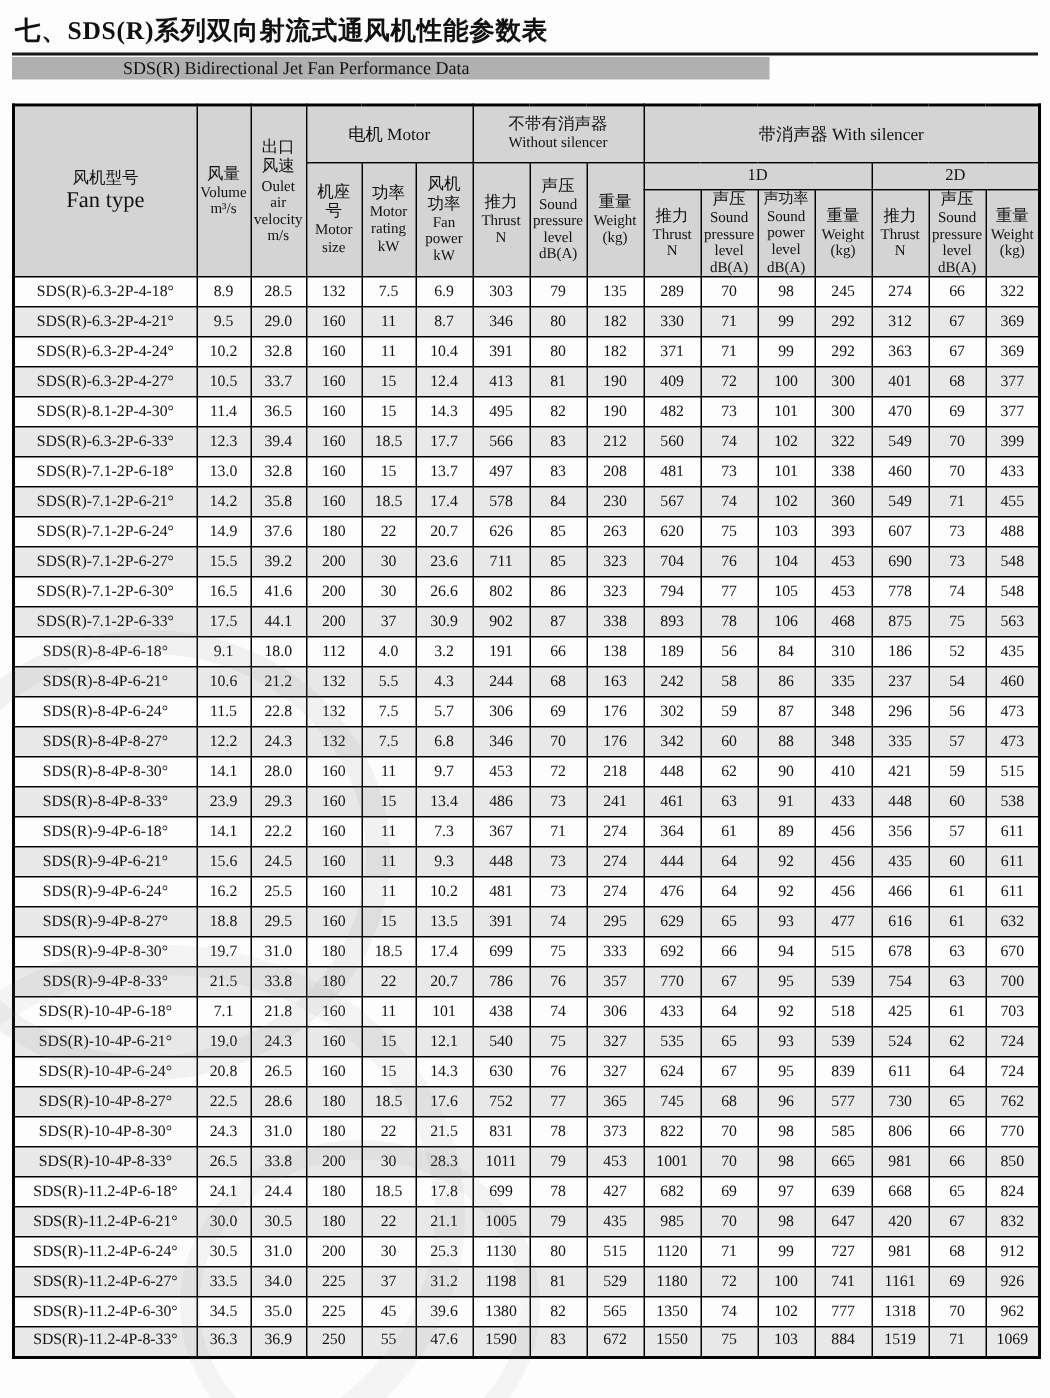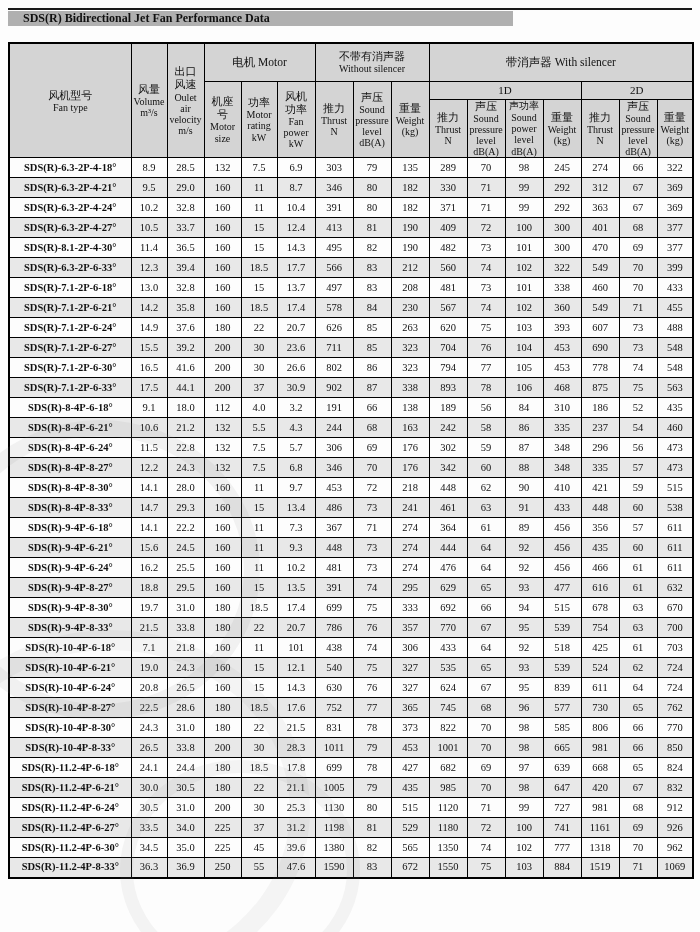--- a/index.html
+++ b/index.html
@@ -25,53 +25,54 @@
     padding:1px 0 3px 2px;
     white-space:nowrap;
   }
   .title-rule{height:2px;background:var(--line);width:684px;}
   .subtitle-bar{
     width:505px;height:15px;background:var(--bar);
     margin-top:1px;margin-bottom:16px;
     display:flex;align-items:center;
   }
   .subtitle-bar span{
-    font-size:12px;font-weight:bold;padding-left:15px;white-space:nowrap;
+    font-size:12px;font-weight:normal;padding-left:36px;white-space:nowrap;margin-left:38px;
   }
   table{
     border-collapse:collapse;table-layout:fixed;width:684px;
     border:2px solid #000;
   }
   th,td{
     border:1px solid #000;
     text-align:center;vertical-align:middle;
     padding:0;overflow:hidden;
   }
   thead th{background:var(--header-bg);font-weight:normal;}
   tr.h-a th{height:38px;}
   tr.h-b th{height:18px;font-size:11px;}
   tr.h-c th{height:50px;}
   .grp{font-size:11.5px;}
   .zh{display:block;font-size:11px;line-height:1.2;white-space:pre-line;}
   .zh.small{font-size:10px;}
   .en{display:block;font-size:10px;line-height:1.12;padding:0 1px;}
   tbody td{font-size:10.5px;height:20px;line-height:1;}
   tbody tr:nth-child(even){background:var(--stripe);}
-  td.model{font-size:10.5px;letter-spacing:0;font-weight:bold;}
+  td.model{font-size:10.5px;letter-spacing:0;}
   
   .wm{position:absolute;border-radius:50%;pointer-events:none;z-index:5;}
   .wm1{left:-60px;top:420px;width:320px;height:300px;border:16px solid rgba(140,140,140,.10);}
   .wm2{left:-90px;top:630px;width:400px;height:360px;border:20px solid rgba(140,140,140,.08);}
   .wm3{left:120px;top:760px;width:240px;height:220px;border:13px solid rgba(140,140,140,.09);}
 </style>
 </head>
 <body>
 
 <div class="page">
 
+  <div class="doc-title">七、SDS(R)系列双向射流式通风机性能参数表</div>
   <div class="title-rule"></div>
   <div class="subtitle-bar">
     <span>SDS(R) Bidirectional Jet Fan Performance Data</span>
   </div>
 
   <table>
     <colgroup>
       <col style="width:122px">
       <col style="width:36px">
         <col style="width:37px">
@@ -86,21 +87,21 @@
         <col style="width:38px">
         <col style="width:38px">
       <col style="width:38px">
         <col style="width:38px">
         <col style="width:36px">
     </colgroup>
     <thead>
       <tr class="h-a">
         <th rowspan="3">
           <span class="zh">风机型号</span>
-          <span class="en" style="font-size:10px">Fan type</span>
+          <span class="en" style="font-size:15px">Fan type</span>
         </th>
         <th rowspan="3">
           <span class="zh">风量</span>
           <span class="en">Volume m³/s</span>
         </th>
         <th rowspan="3">
           <span class="zh">出口
 风速</span>
           <span class="en">Oulet air velocity m/s</span>
         </th>
@@ -474,21 +475,21 @@
           <td>448</td>
           <td>62</td>
           <td>90</td>
           <td>410</td>
           <td>421</td>
           <td>59</td>
           <td>515</td>
         </tr>
         <tr>
           <td class="model">SDS(R)-8-4P-8-33°</td>
-          <td>14.7</td>
+          <td>23.9</td>
           <td>29.3</td>
           <td>160</td>
           <td>15</td>
           <td>13.4</td>
           <td>486</td>
           <td>73</td>
           <td>241</td>
           <td>461</td>
           <td>63</td>
           <td>91</td>

